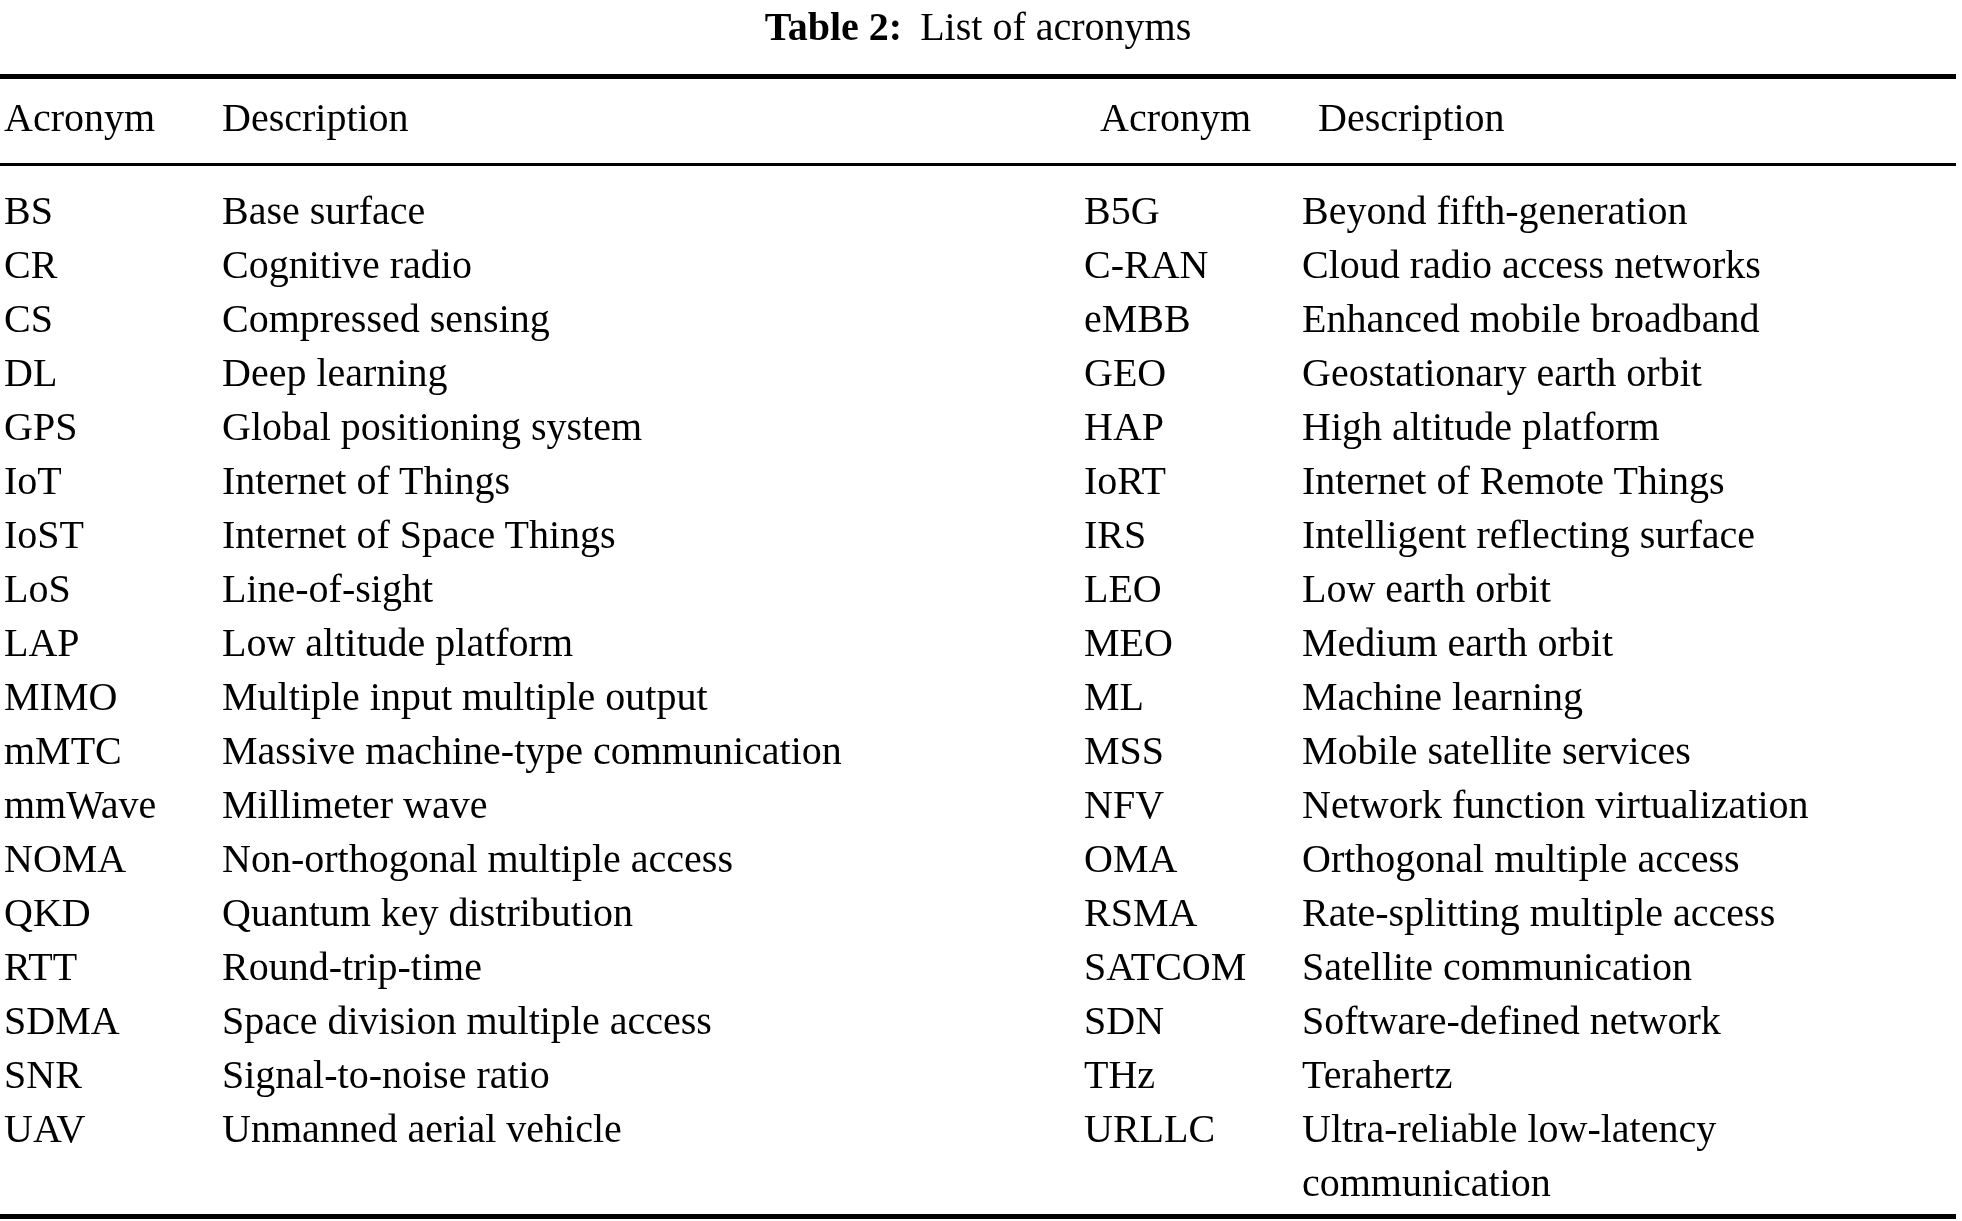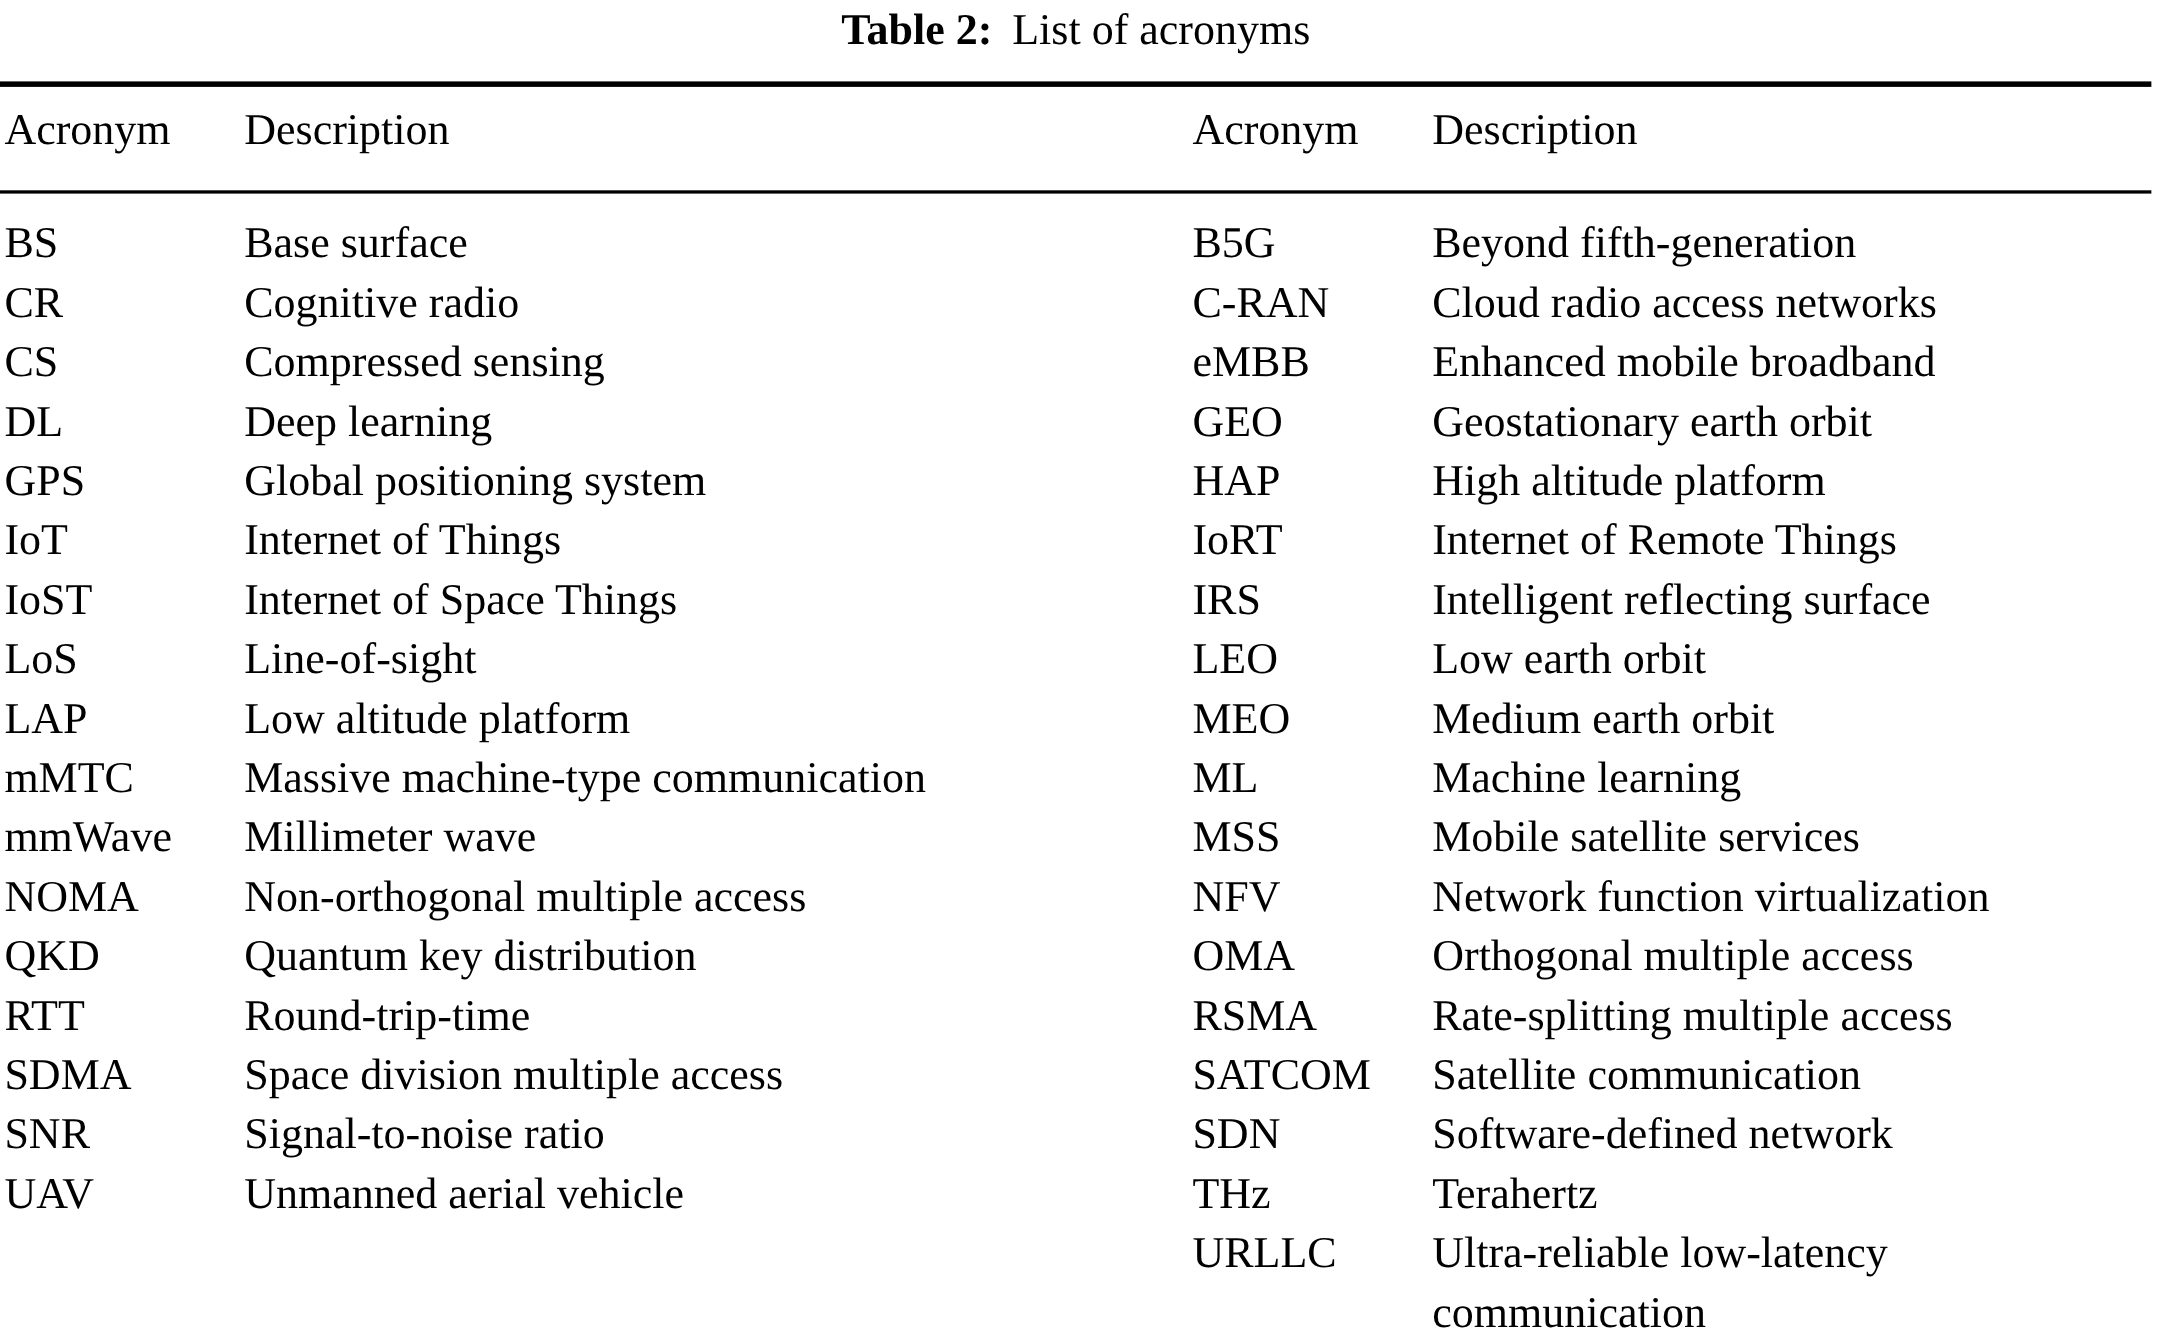--- a/index.html
+++ b/index.html
@@ -44,21 +44,22 @@
     width: 100%;
   }
   .half {
     box-sizing: border-box;
   }
   .half.left  { width: 1082px; flex: 0 0 1082px; }
   .half.right { flex: 1 1 auto; }
 
   .header-row {
     padding-top: 12px;
-    padding-bottom: 28px;
+    padding-bottom: 18px;
+    gap: 16px;
   }
   .trow {
     display: flex;
     align-items: flex-start;
   }
   .cell {
     display: block;
     line-height: 54px;
   }
   .acr {
@@ -137,20 +138,24 @@
         </div>
         <div class="trow">
           <span class="cell acr">LoS</span>
           <span class="cell desc">Line-of-sight</span>
         </div>
         <div class="trow">
           <span class="cell acr">LAP</span>
           <span class="cell desc">Low altitude platform</span>
         </div>
         <div class="trow">
+          <span class="cell acr">MIMO</span>
+          <span class="cell desc">Multiple input multiple output</span>
+        </div>
+        <div class="trow">
           <span class="cell acr">mMTC</span>
           <span class="cell desc">Massive machine-type communication</span>
         </div>
         <div class="trow">
           <span class="cell acr">mmWave</span>
           <span class="cell desc">Millimeter wave</span>
         </div>
         <div class="trow">
           <span class="cell acr">NOMA</span>
           <span class="cell desc">Non-orthogonal multiple access</span>

